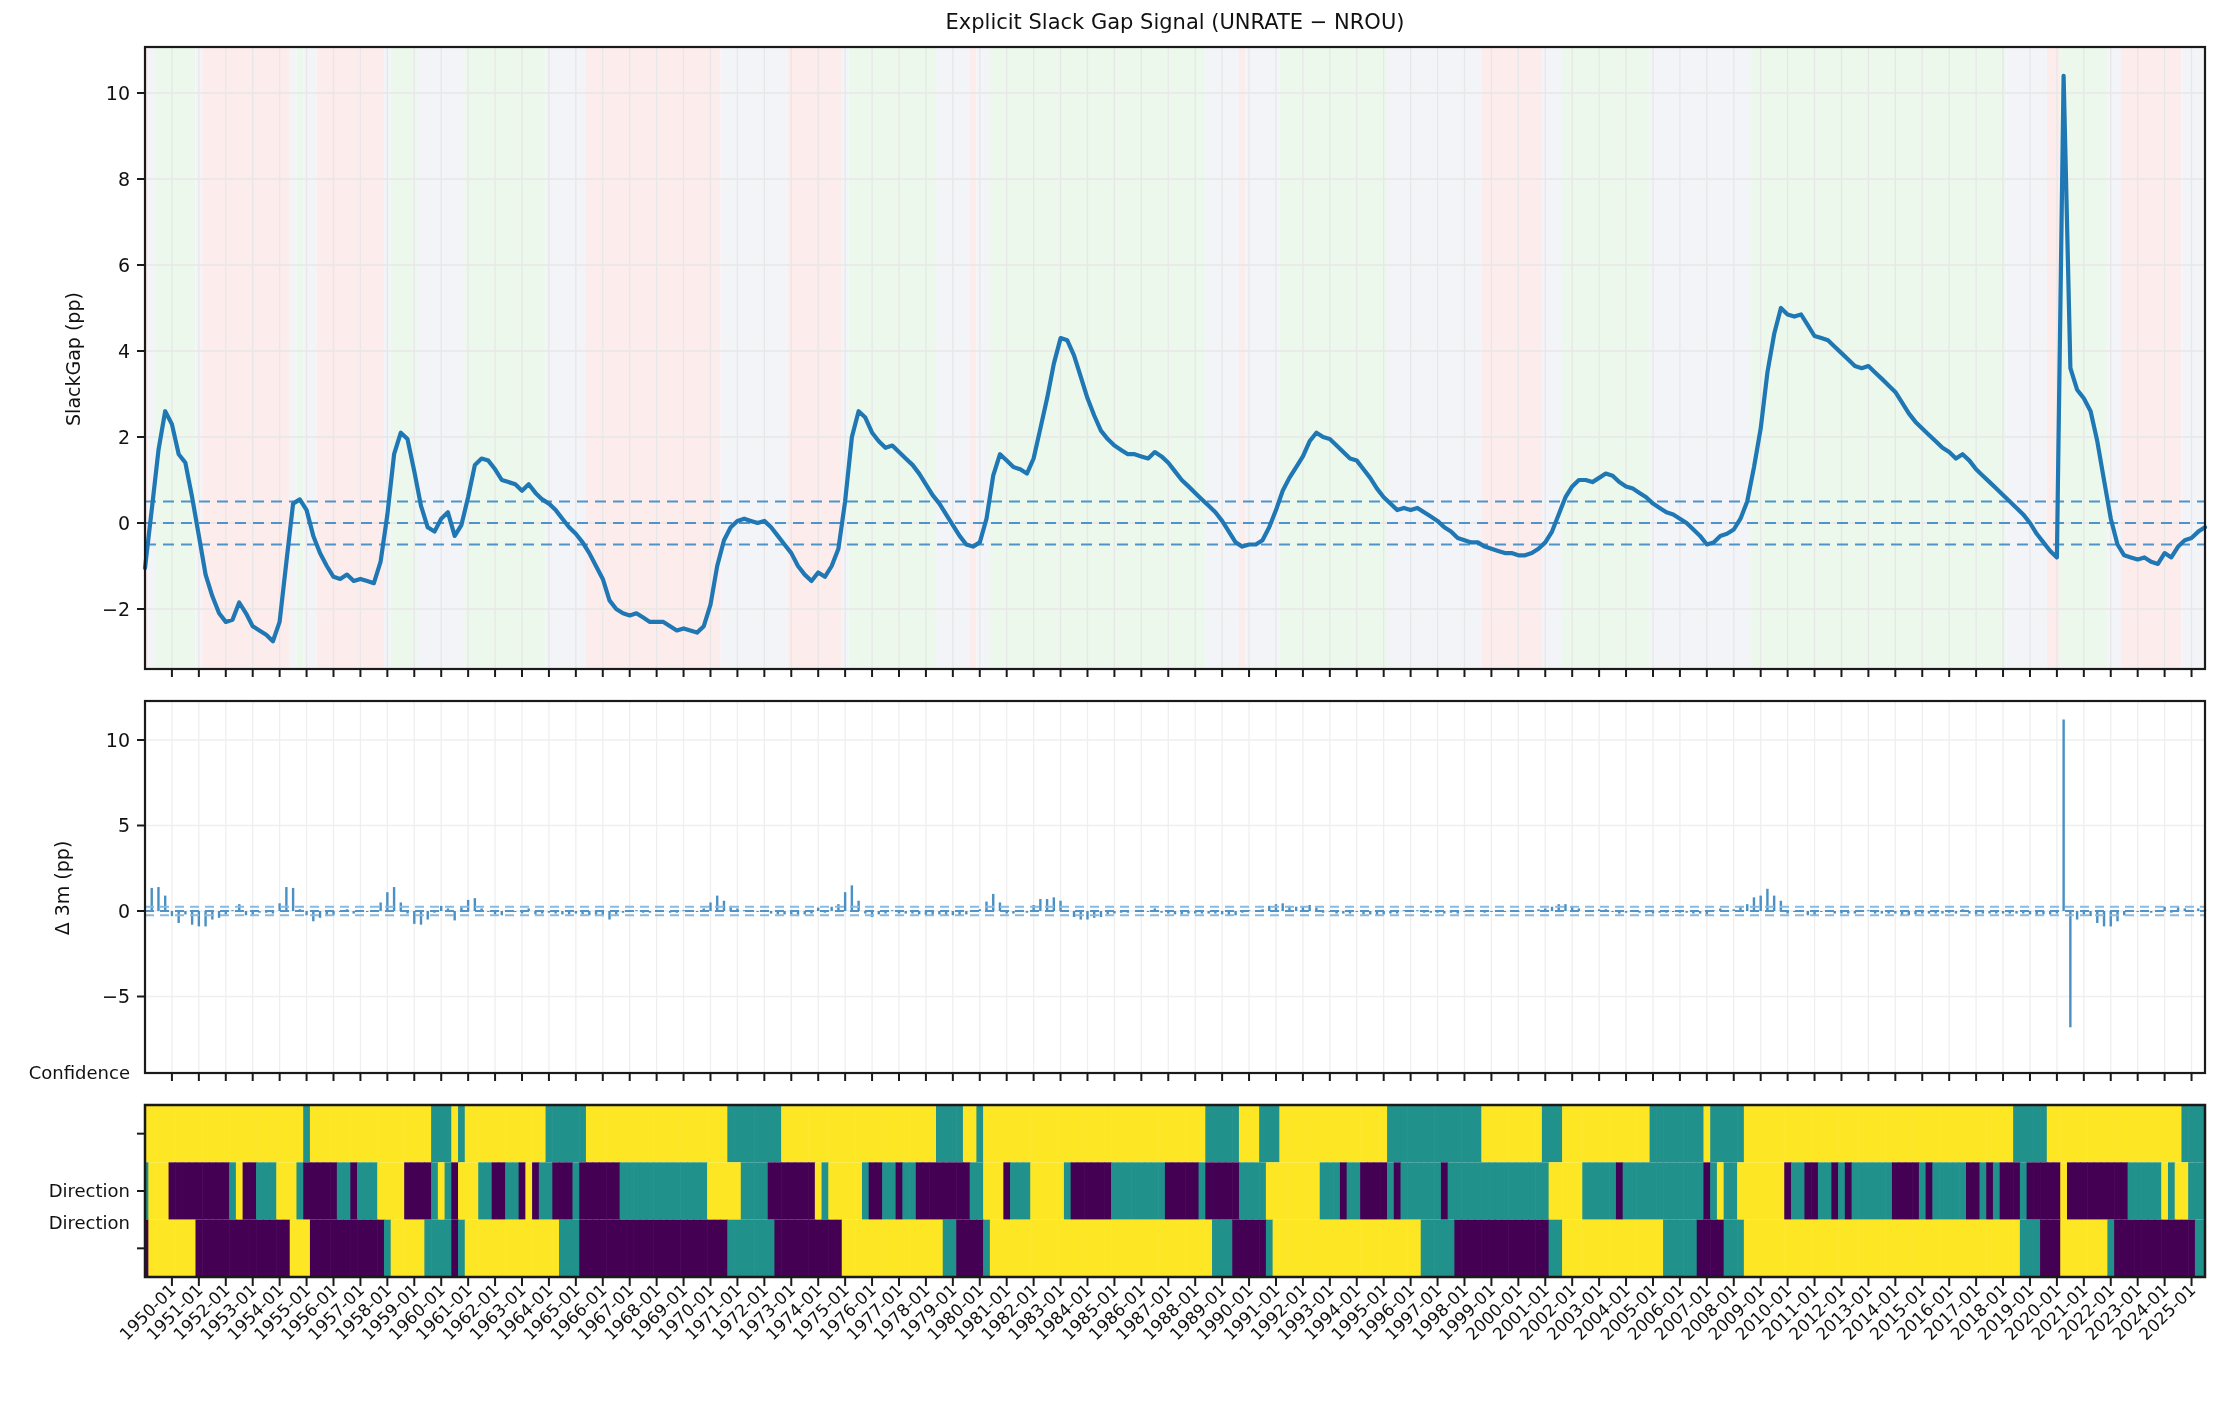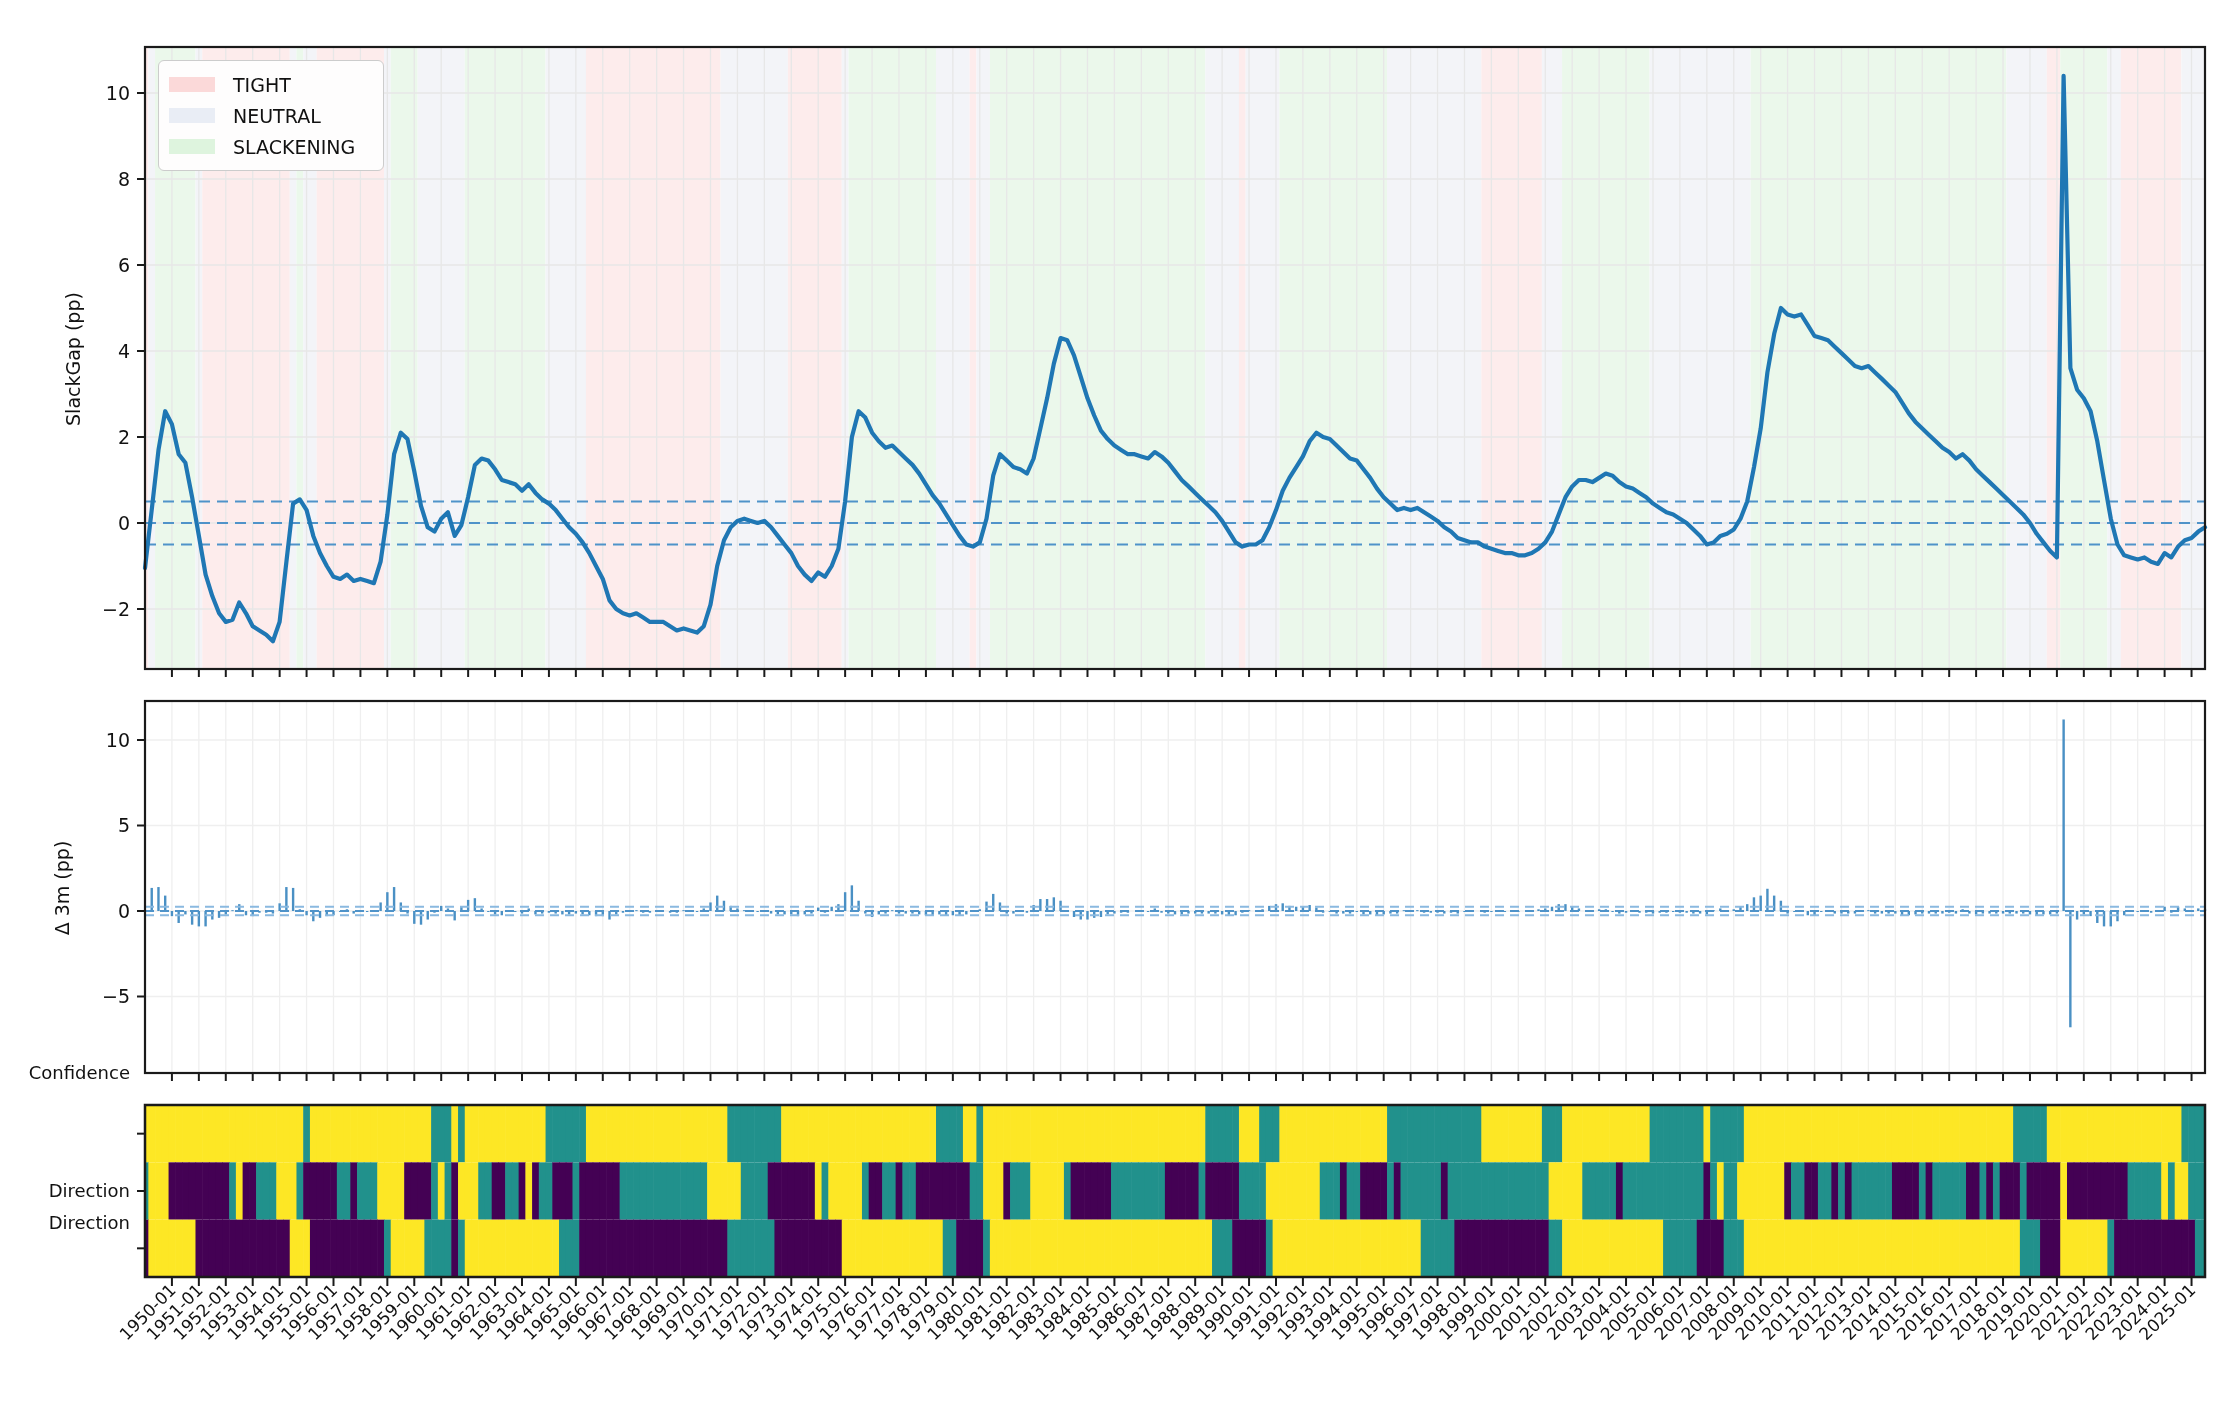--- a/index.html
+++ b/index.html
@@ -1812,35 +1812,22 @@
         <text transform="translate(2034.9673202614379,1291) rotate(-45)" text-anchor="end" font-size="17" fill="#111">2019-01</text>
         <text transform="translate(2061.8954248366013,1291) rotate(-45)" text-anchor="end" font-size="17" fill="#111">2020-01</text>
         <text transform="translate(2088.823529411765,1291) rotate(-45)" text-anchor="end" font-size="17" fill="#111">2021-01</text>
         <text transform="translate(2115.751633986928,1291) rotate(-45)" text-anchor="end" font-size="17" fill="#111">2022-01</text>
         <text transform="translate(2142.679738562091,1291) rotate(-45)" text-anchor="end" font-size="17" fill="#111">2023-01</text>
         <text transform="translate(2169.6078431372553,1291) rotate(-45)" text-anchor="end" font-size="17" fill="#111">2024-01</text>
         <text transform="translate(2196.5359477124184,1291) rotate(-45)" text-anchor="end" font-size="17" fill="#111">2025-01</text>
       </g>
     </svg>
 
+  <div id="title" class="overlay">Explicit Slack Gap Signal (UNRATE − NROU)</div>
 
   <div id="ylab1" class="overlay ylab">SlackGap (pp)</div>
   <div id="ylab2" class="overlay ylab">Δ 3m (pp)</div>
 
-  <div id="legend" class="overlay">
-    <div class="lrow">
-      <span class="swatch" style="background: rgb(251, 217, 217);"></span>
-      <span class="llab">TIGHT</span>
-    </div>
-    <div class="lrow">
-      <span class="swatch" style="background: rgb(233, 237, 245);"></span>
-      <span class="llab">NEUTRAL</span>
-    </div>
-    <div class="lrow">
-      <span class="swatch" style="background: rgb(222, 244, 222);"></span>
-      <span class="llab">SLACKENING</span>
-    </div>
-  </div>
 
   <div id="row-conf" class="rowlab">Confidence</div>
   <div id="row-mom" class="rowlab">Direction</div>
   <div id="row-dir" class="rowlab">Direction</div>
 </div>
 
 </body></html>

